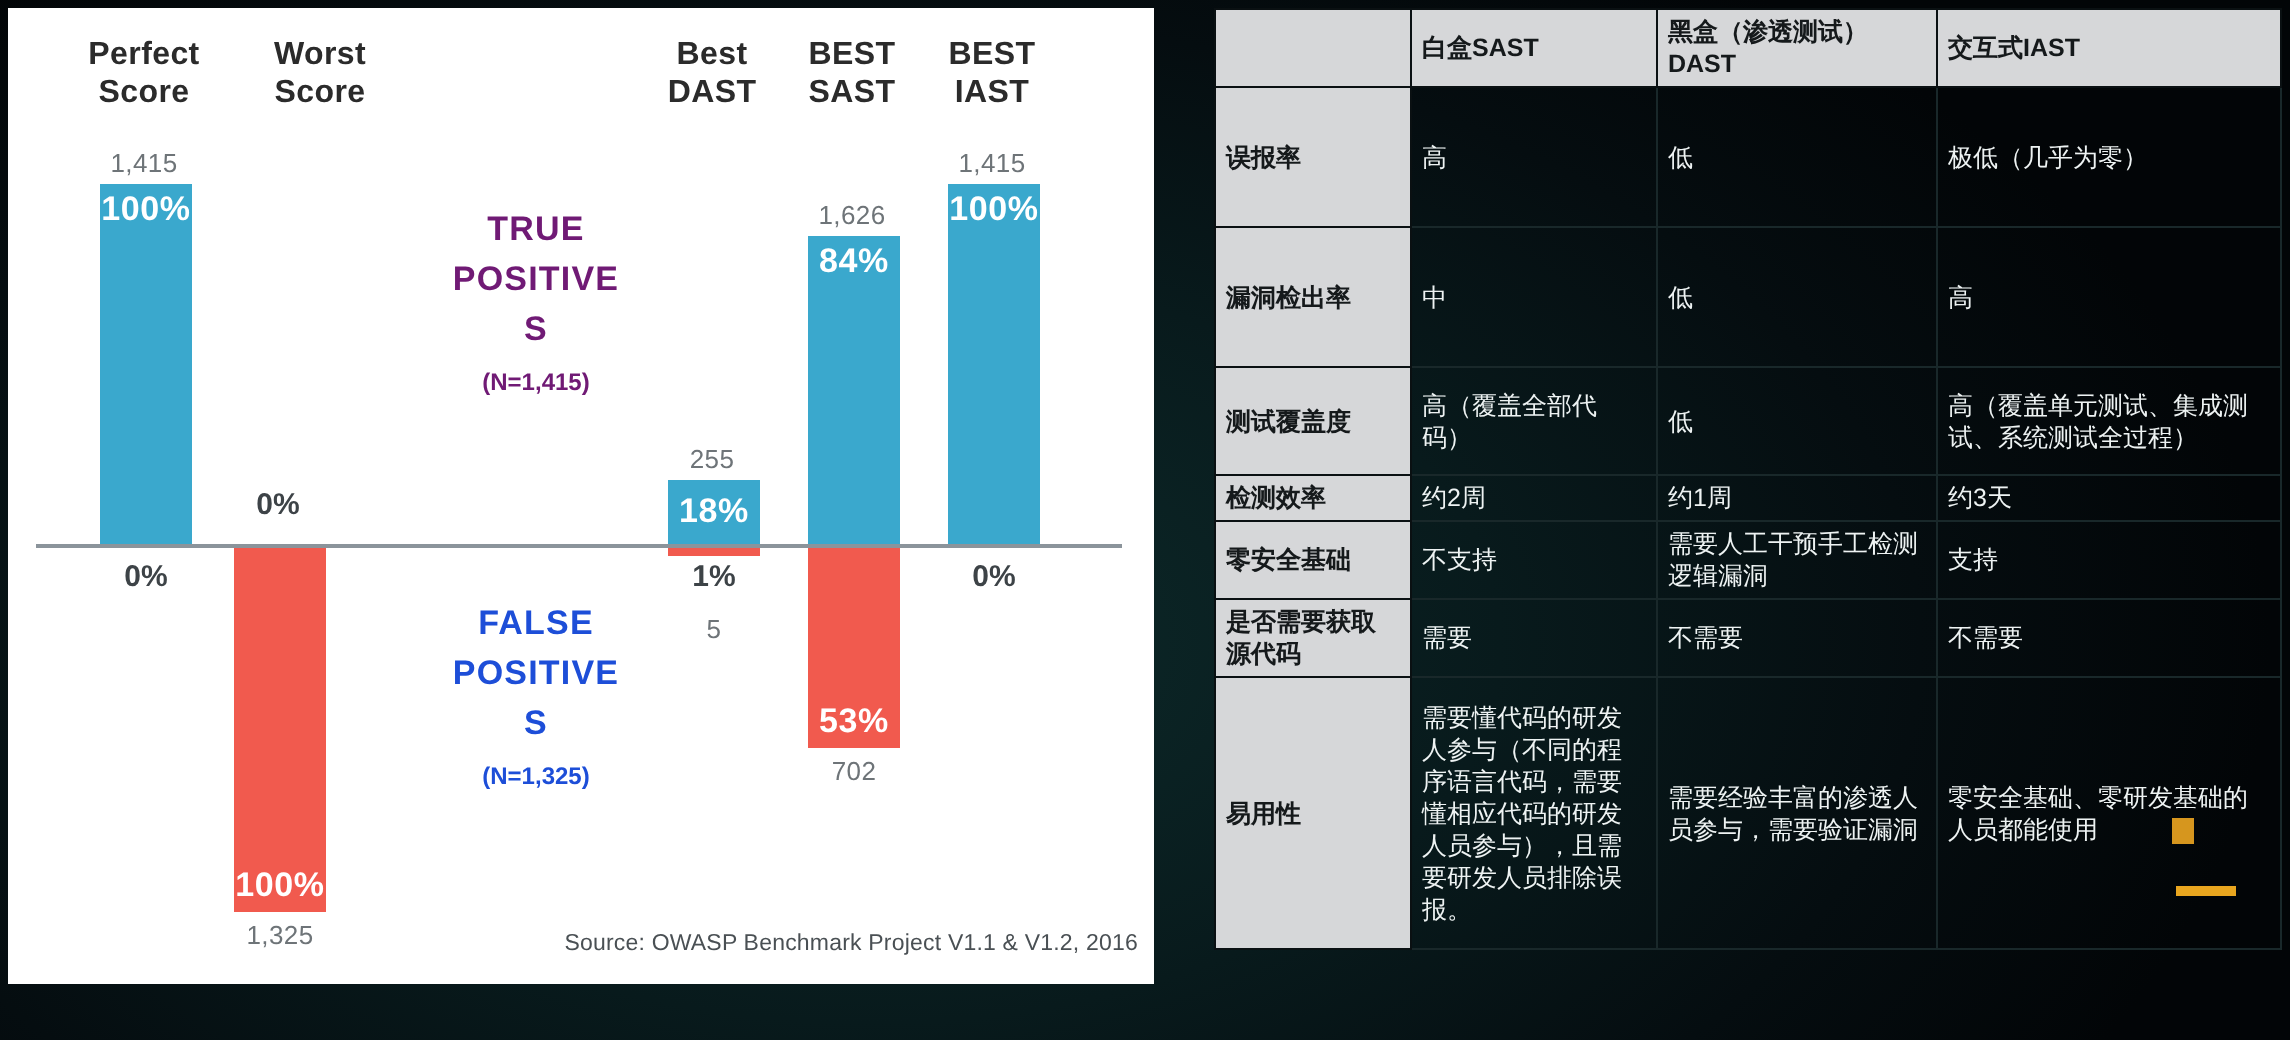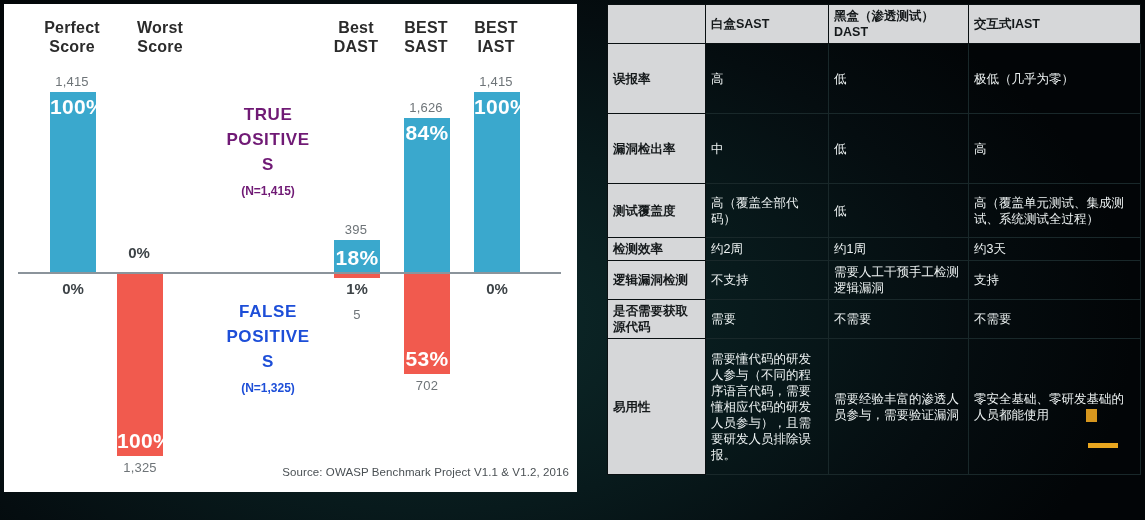--- a/index.html
+++ b/index.html
@@ -60,21 +60,21 @@
     box-sizing: border-box;
   }
   .bar.blue { background: #3aa8cd; }
   .bar.red  { background: #f15a4e; }
   .bar-inlabel {
     position: absolute;
     left: 0; right: 0;
     text-align: center;
     color: #ffffff;
     font-weight: 700;
-    font-size: 21px;
+    font-size: 17px;
     letter-spacing: .3px;
   }
   .bar-inlabel.top { top: 3px; }
   .bar-inlabel.bottom { bottom: 3px; }
   .outer-label {
     position: absolute;
     text-align: center;
     font-size: 13px;
     color: #6e7478;
     letter-spacing: .2px;
@@ -223,21 +223,21 @@
         <div>S</div>
         <span class="n">(N=1,415)</span>
       </div>
       <div class="annot fp" style="left:190px; top:295px; width:148px;">
         <div>FALSE</div>
         <div>POSITIVE</div>
         <div>S</div>
         <span class="n">(N=1,325)</span>
       </div>
 
-      <div class="outer-label" style="left:312px; top:218px; width:80px;">395</div>
+      <div class="outer-label" style="left:312px; top:218px; width:80px;">255</div>
       <div class="bar blue" style="left:330px; top:236px; width:46px; height:32px;">
         <div class="bar-inlabel top" style="top:6px;">18%</div>
       </div>
       <div class="zero-label" style="left:313px; top:276px; width:80px;">1%</div>
       <div class="bar red" style="left:330px; top:270px; width:46px; height:4px;"></div>
       <div class="outer-label" style="left:313px; top:303px; width:80px;">5</div>
 
       <div class="outer-label" style="left:382px; top:96px; width:80px;">1,626</div>
       <div class="bar blue" style="left:400px; top:114px; width:46px; height:154px;">
         <div class="bar-inlabel top">84%</div>
@@ -297,21 +297,21 @@
           <td class="val">低</td>
           <td class="val">高（覆盖单元测试、集成测试、系统测试全过程）</td>
         </tr>
         <tr style="height:20px;">
           <td class="rowhead">检测效率</td>
           <td class="val">约2周</td>
           <td class="val">约1周</td>
           <td class="val">约3天</td>
         </tr>
         <tr style="height:36px;">
-          <td class="rowhead">逻辑漏洞检测</td>
+          <td class="rowhead">零安全基础</td>
           <td class="val">不支持</td>
           <td class="val">需要人工干预手工检测逻辑漏洞</td>
           <td class="val">支持</td>
         </tr>
         <tr style="height:32px;">
           <td class="rowhead">是否需要获取源代码</td>
           <td class="val">需要</td>
           <td class="val">不需要</td>
           <td class="val">不需要</td>
         </tr>

